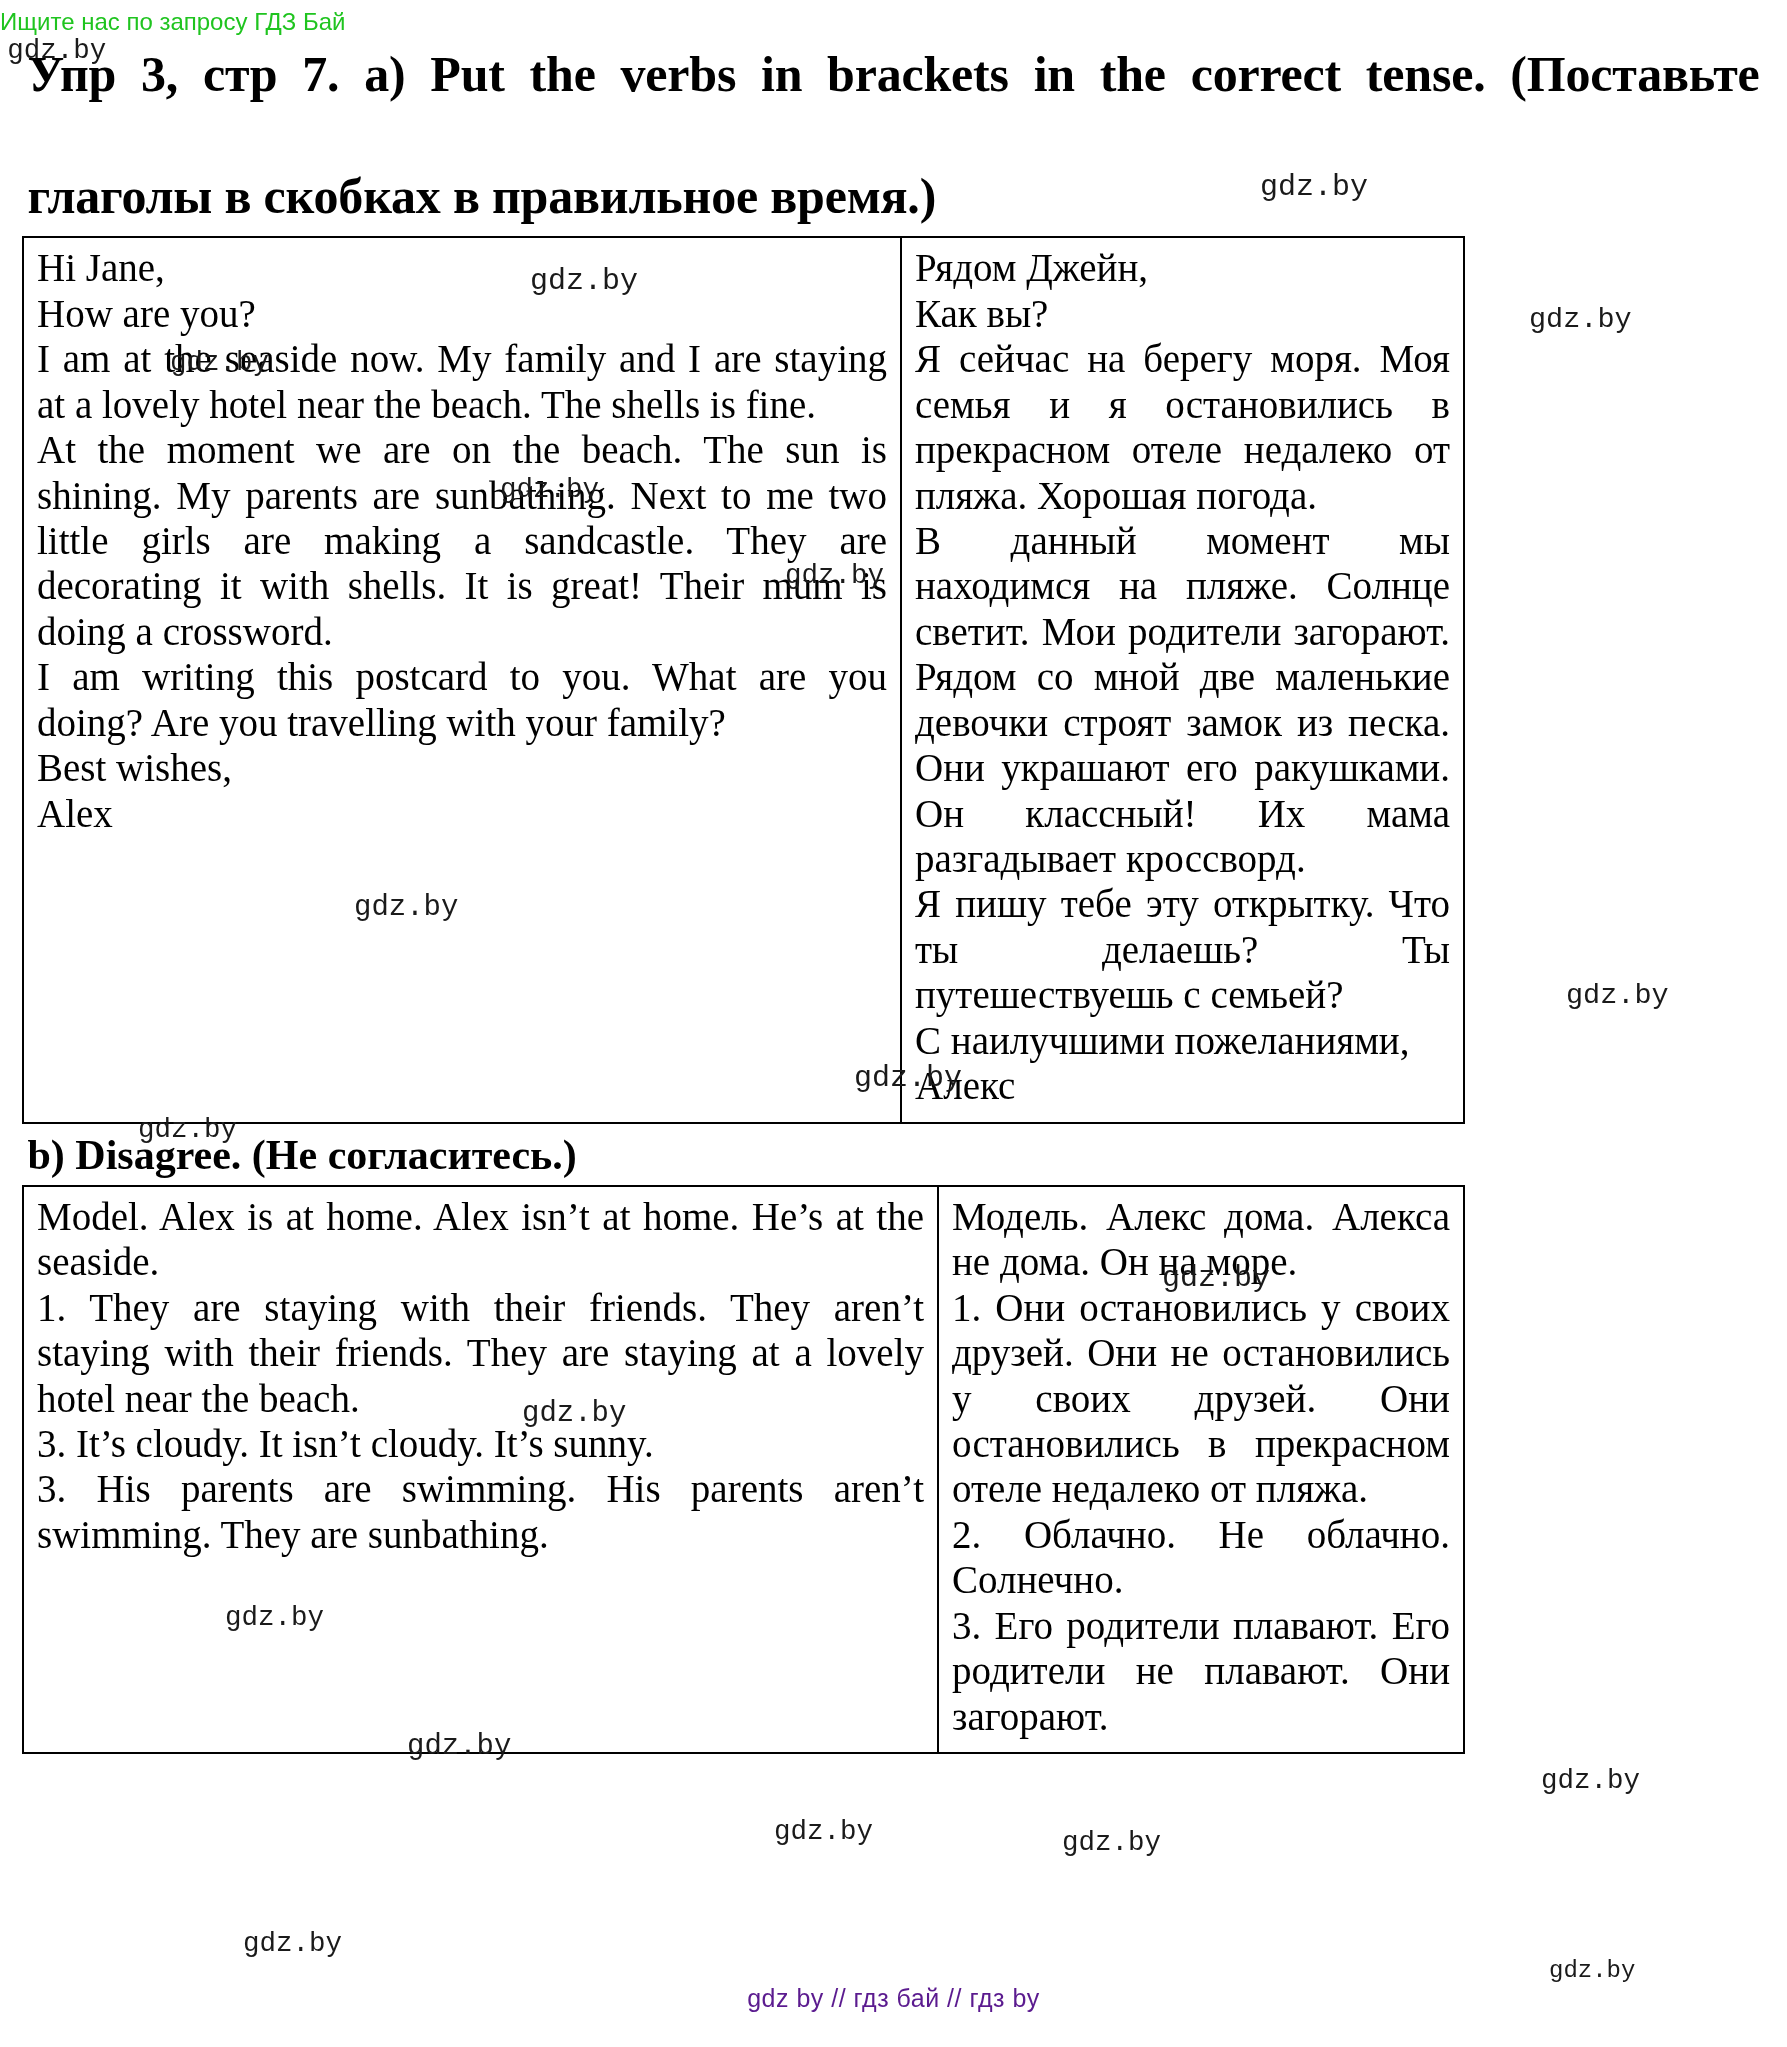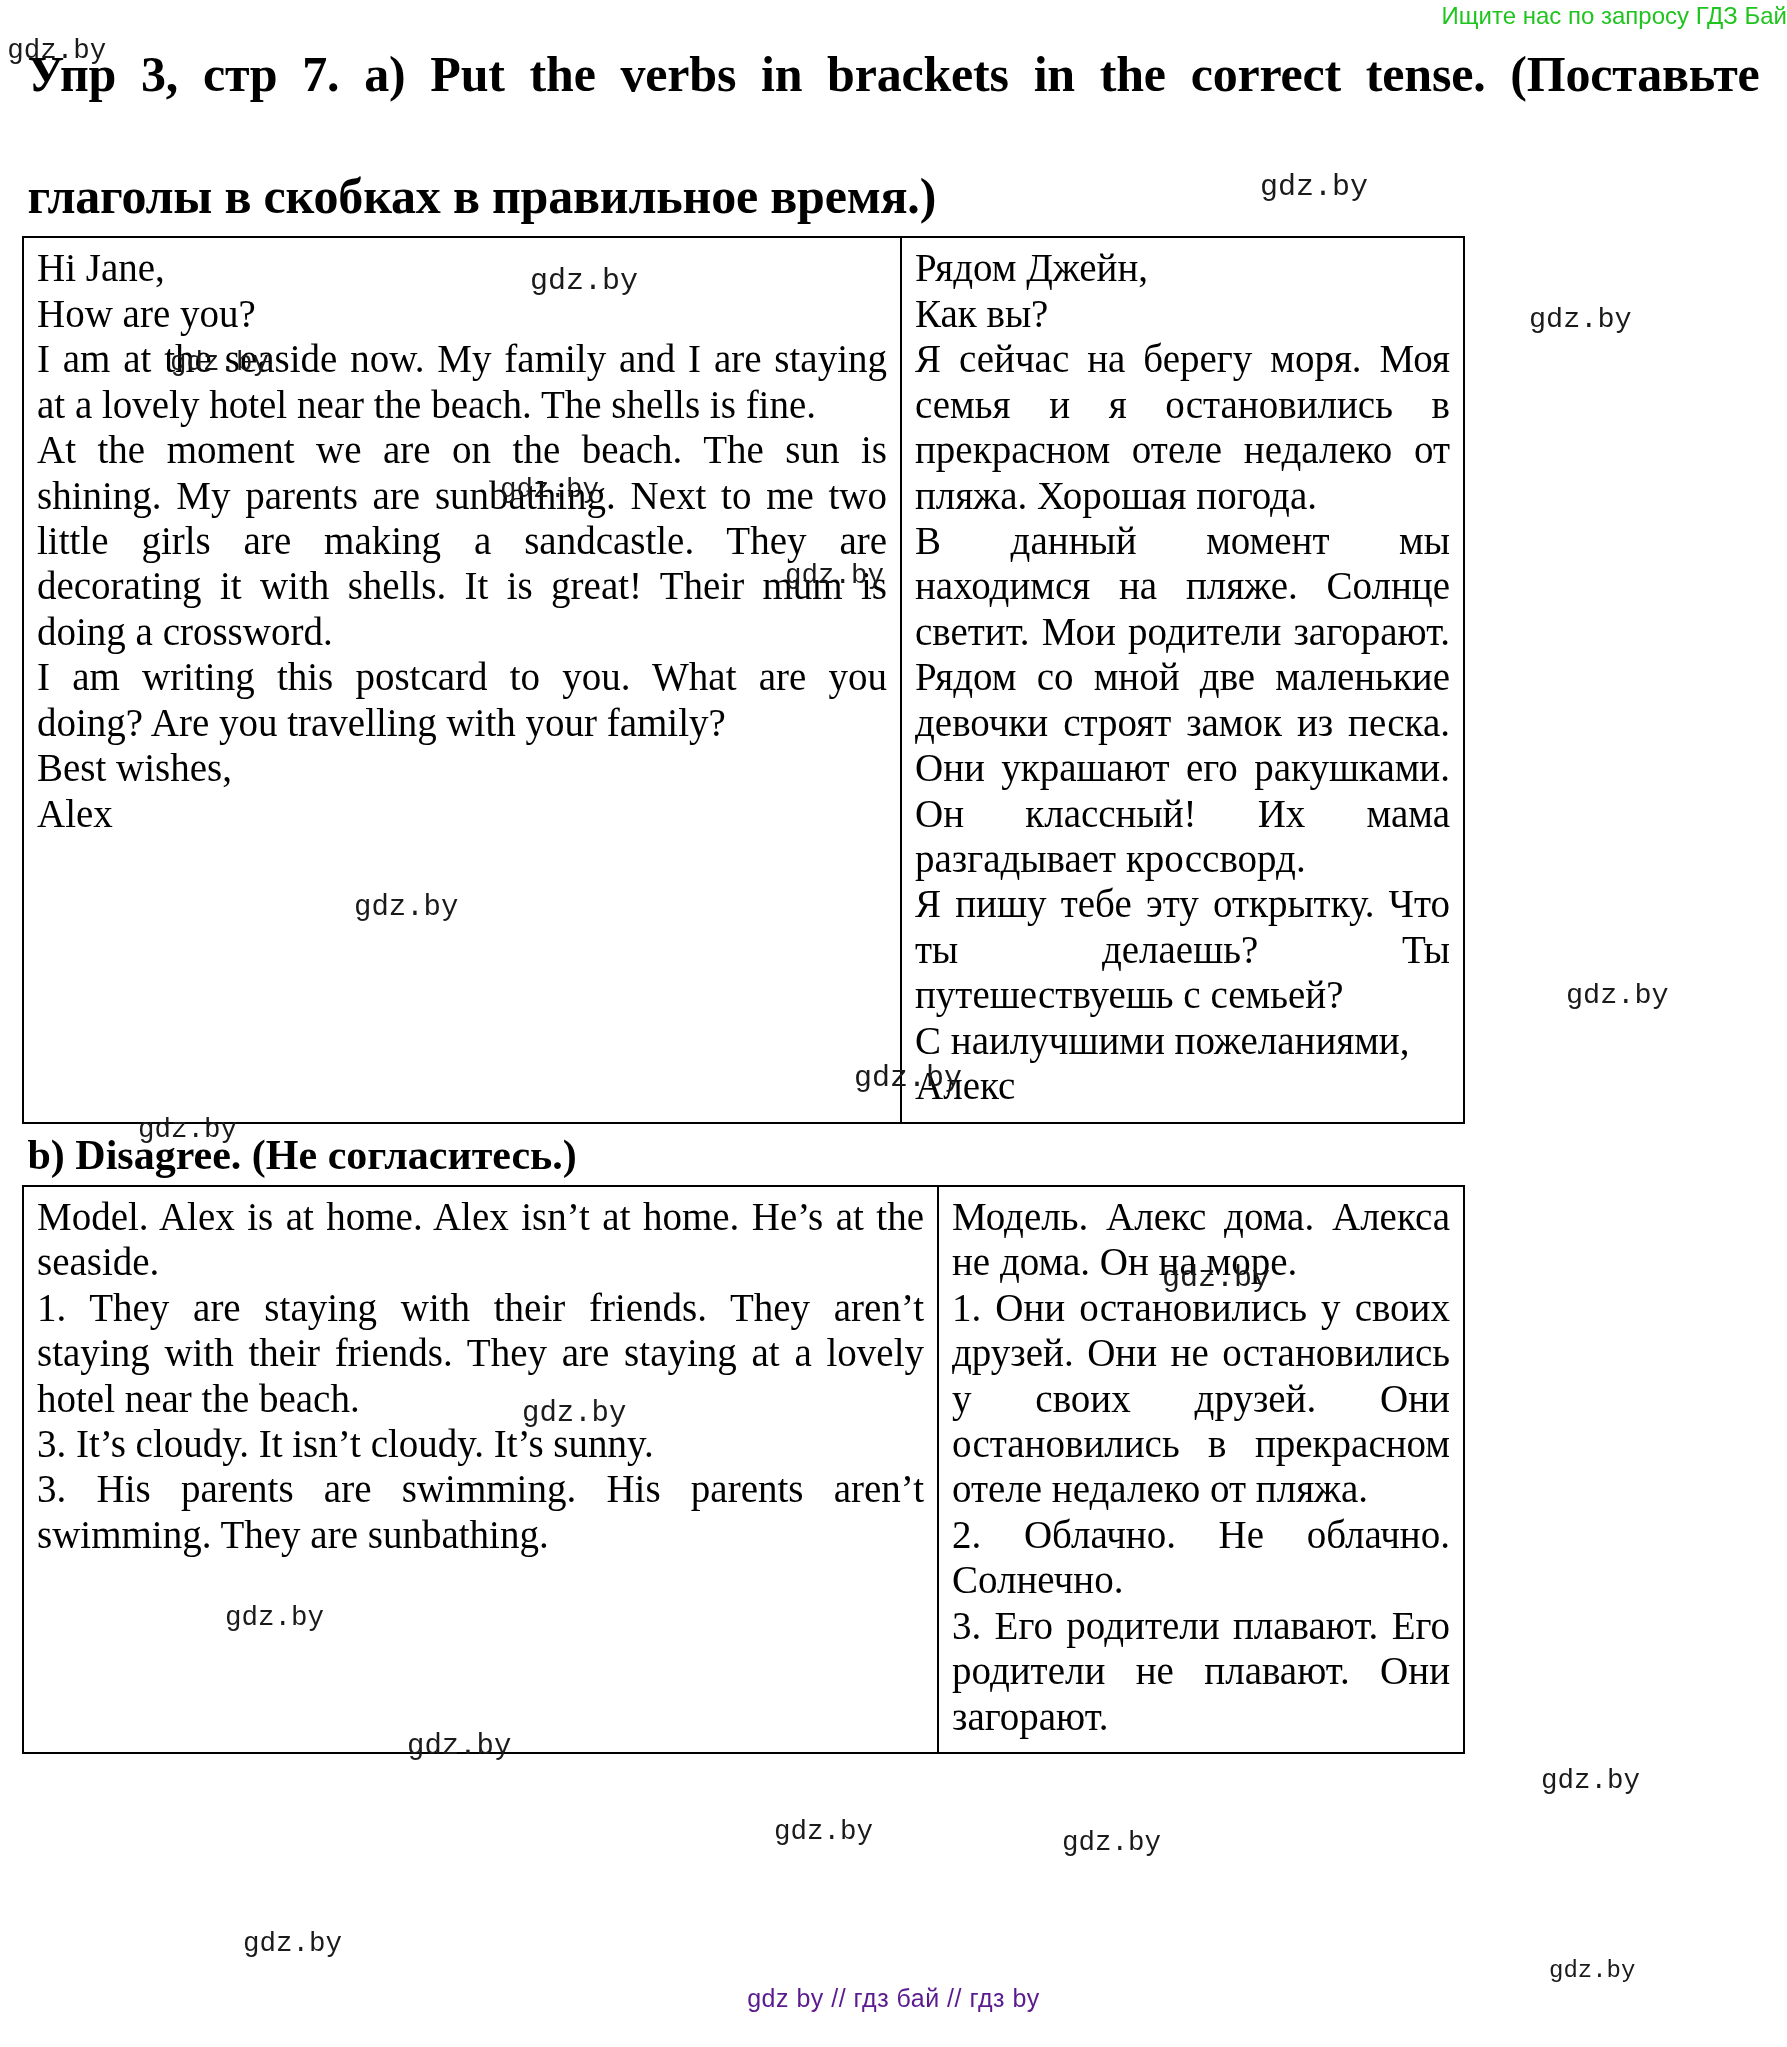--- a/index.html
+++ b/index.html
@@ -13,25 +13,25 @@
     height: 2048px;
     position: relative;
     font-family: "Liberation Serif", "DejaVu Serif", serif;
     color: #000000;
     overflow: hidden;
   }
 
   
   .promo-bar {
     position: absolute;
-    top: 0;
+    top: 6px;
     left: 0;
     width: 1787px;
     height: 31px;
-    text-align: right;
+    text-align: left;
     font-family: "Liberation Sans", "DejaVu Sans", sans-serif;
     font-size: 24px;
     font-weight: 400;
     color: #1fc41f;
     line-height: 31px;
     white-space: nowrap;
   }
 
   
   .sheet {

